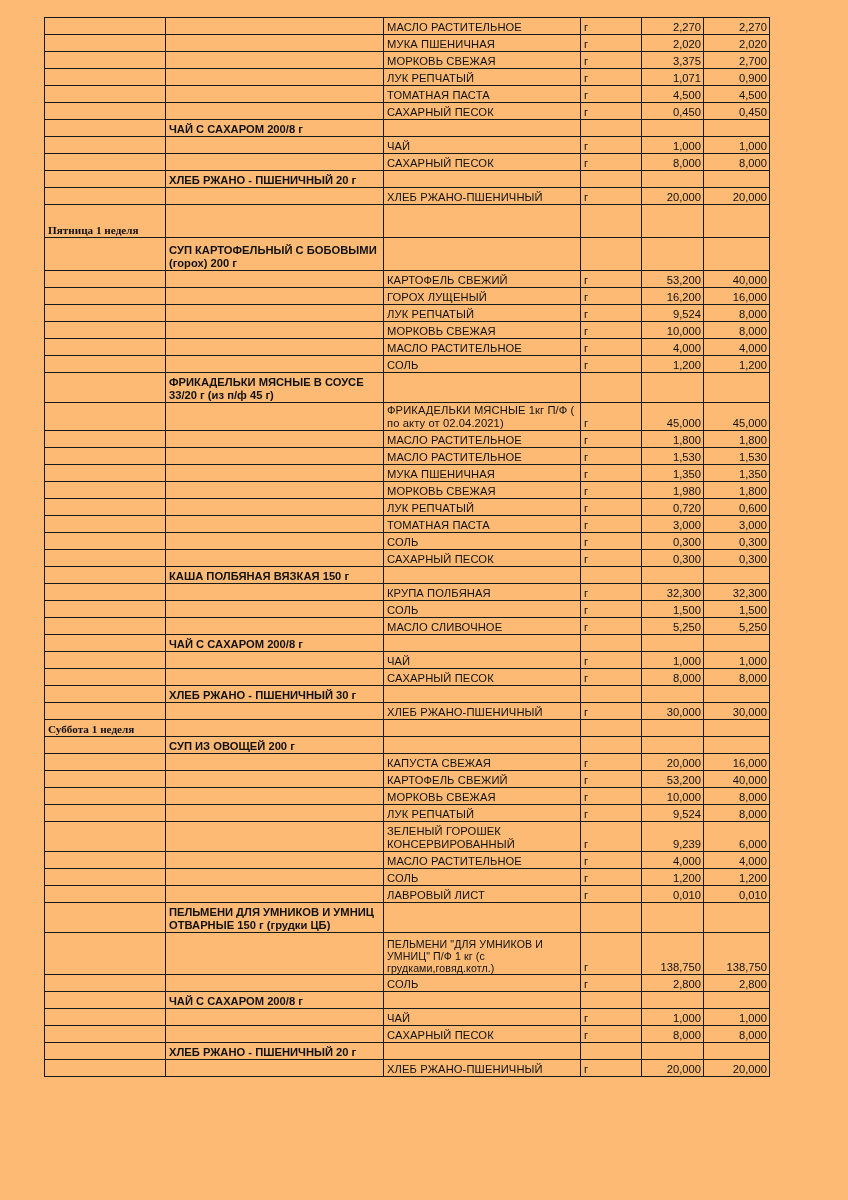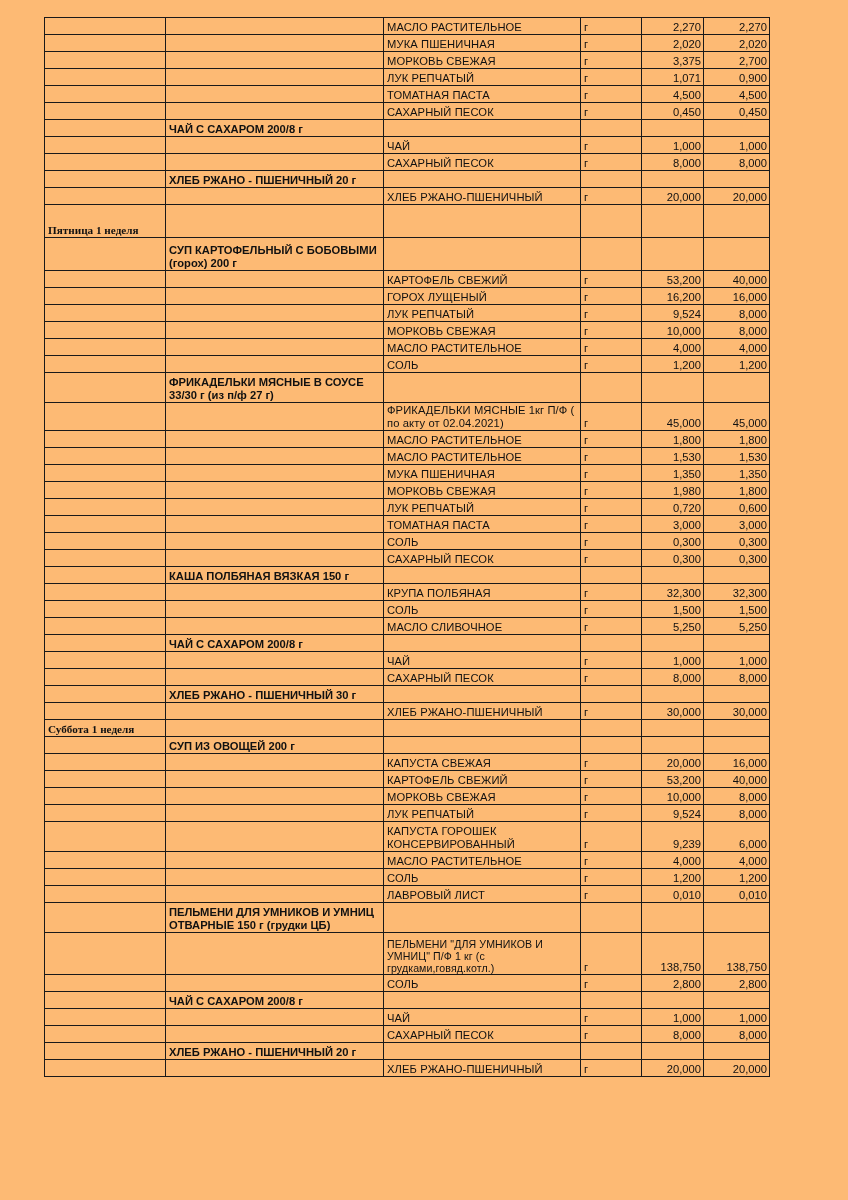--- a/index.html
+++ b/index.html
@@ -227,21 +227,21 @@
         <tr>
           <td class="day"></td>
           <td class="dish"></td>
           <td class="ing">СОЛЬ</td>
           <td class="unit">г</td>
           <td class="num">1,200</td>
           <td class="num">1,200</td>
         </tr>
         <tr class="h2b">
           <td class="day"></td>
-          <td class="dish">ФРИКАДЕЛЬКИ МЯСНЫЕ В СОУСЕ 33/30 г (из п/ф 27 г)</td>
+          <td class="dish">ФРИКАДЕЛЬКИ МЯСНЫЕ В СОУСЕ 33/20 г (из п/ф 45 г)</td>
           <td class="ing"></td>
           <td class="unit"></td>
           <td class="num"></td>
           <td class="num"></td>
         </tr>
         <tr class="h2c">
           <td class="day"></td>
           <td class="dish"></td>
           <td class="ing">ФРИКАДЕЛЬКИ МЯСНЫЕ  1кг П/Ф ( по акту от 02.04.2021)</td>
           <td class="unit">г</td>
@@ -428,21 +428,21 @@
           <td class="day"></td>
           <td class="dish"></td>
           <td class="ing">ЛУК РЕПЧАТЫЙ</td>
           <td class="unit">г</td>
           <td class="num">9,524</td>
           <td class="num">8,000</td>
         </tr>
         <tr class="h2b">
           <td class="day"></td>
           <td class="dish"></td>
-          <td class="ing">КАПУСТА ГОРОШЕК КОНСЕРВИРОВАННЫЙ</td>
+          <td class="ing">ЗЕЛЕНЫЙ ГОРОШЕК КОНСЕРВИРОВАННЫЙ</td>
           <td class="unit">г</td>
           <td class="num">9,239</td>
           <td class="num">6,000</td>
         </tr>
         <tr>
           <td class="day"></td>
           <td class="dish"></td>
           <td class="ing">МАСЛО РАСТИТЕЛЬНОЕ</td>
           <td class="unit">г</td>
           <td class="num">4,000</td>

